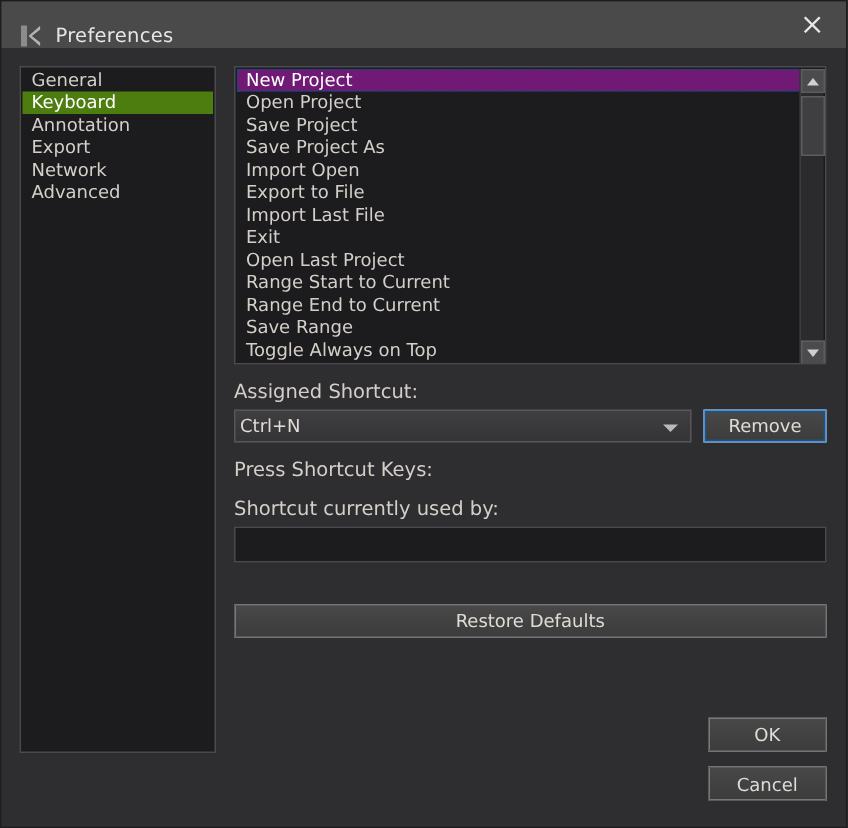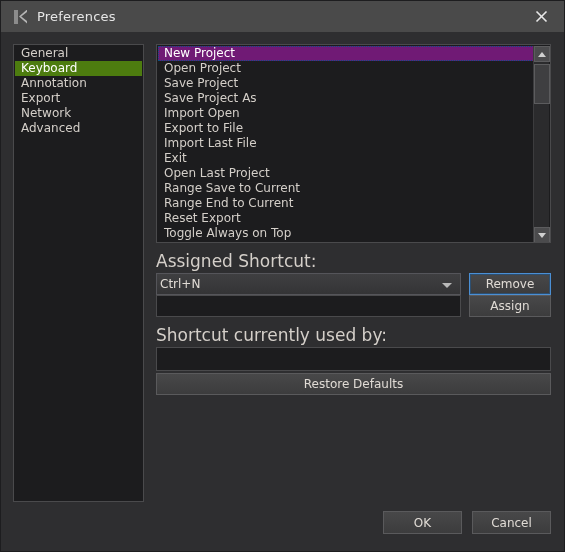--- a/index.html
+++ b/index.html
@@ -15,21 +15,21 @@
     width: 565px; height: 552px;
     background: #2e2e30;
     border: 1px solid #1d1d1f;
   }
 
   
   #titlebar {
     position: absolute; left: 0; top: 0;
     width: 563px; height: 31px;
     background: #4a4a4a;
-    display: flex; align-items: center;
+    display: flex; align-items: flex-end;
   }
   #app-icon {
     width: 16px; height: 16px;
     margin-left: 12px; margin-right: 8px;
     position: relative;
     flex: 0 0 auto;
   }
   #app-icon .k-left {
     position: absolute; left: 1px; top: 1px;
     width: 4px; height: 14px;
@@ -148,21 +148,21 @@
     position: absolute; left: 0; top: 18px;
     width: 16px; height: 40px;
     background: #3f3f41;
     border: 1px solid #5c5c5e;
     cursor: pointer;
   }
 
   
   .field-label {
     color: #d4cfc9;
-    font-size: 17px;
+    font-size: 13px;
     margin-top: 11px;
     margin-bottom: 4px;
     height: 15px;
     line-height: 15px;
   }
   .row { display: flex; align-items: stretch; gap: 8px; }
 
   .combo {
     position: relative;
     flex: 1 1 auto;
@@ -218,34 +218,34 @@
   #shortcut-usedby-box {
     width: 395px; height: 24px;
     background: #1c1c1e;
     border: 1px solid #4a4a4c;
     margin-top: 4px;
   }
 
   #restore-defaults-button {
     width: 395px;
     height: 22px;
-    margin-top: 2px;
+    margin-top: 28px;
     background-image: linear-gradient(#484849, #3c3c3d);
     border: 1px solid #5a5a5c;
     color: #e0dbd5;
     font-size: 12px;
     font-family: "DejaVu Sans", "Liberation Sans", sans-serif;
     cursor: pointer;
     display: flex; align-items: center; justify-content: center;
   }
 
   
   #bottom-buttons {
     position: absolute; right: 13px; bottom: 17px;
-    display: flex; gap: 10px;
+    display: flex; gap: 10px; flex-direction: column;
   }
   #bottom-buttons .btn {
     min-width: 79px;
     height: 23px;
   }
 </style>
 </head>
 <body>
 
 <div id="window">
@@ -281,23 +281,23 @@
         <div id="command-list">
           <div class="cmd-item selected">New Project</div>
           <div class="cmd-item">Open Project</div>
           <div class="cmd-item">Save Project</div>
           <div class="cmd-item">Save Project As</div>
           <div class="cmd-item">Import Open</div>
           <div class="cmd-item">Export to File</div>
           <div class="cmd-item">Import Last File</div>
           <div class="cmd-item">Exit</div>
           <div class="cmd-item">Open Last Project</div>
-          <div class="cmd-item">Range Save to Current</div>
+          <div class="cmd-item">Range Start to Current</div>
           <div class="cmd-item">Range End to Current</div>
-          <div class="cmd-item">Reset Export</div>
+          <div class="cmd-item">Save Range</div>
           <div class="cmd-item">Toggle Always on Top</div>
         </div>
         <div id="cmd-scrollbar">
           <div class="sb-arrow" id="sb-arrow-up">
               <i></i>
             </div>
           <div id="sb-thumb"></div>
           <div class="sb-arrow" id="sb-arrow-down">
               <i></i>
             </div>
@@ -306,24 +306,21 @@
 
       <div class="field-label">Assigned Shortcut:</div>
       <div class="row">
         <div class="combo">
           <span>Ctrl+N</span>
           <span class="arrow"></span>
         </div>
         <button class="btn focused">Remove</button>
       </div>
 
-      <div class="row">
-        <input class="text-input" type="text" value="" style="">
-        <button class="btn">Assign</button>
-      </div>
+      <div class="field-label">Press Shortcut Keys:</div>
 
       <div class="field-label">Shortcut currently used by:</div>
       <div id="shortcut-usedby-box"></div>
 
       <button id="restore-defaults-button">Restore Defaults</button>
     </div>
 
     <div id="bottom-buttons">
       <button class="btn">OK</button>
       <button class="btn">Cancel</button>

